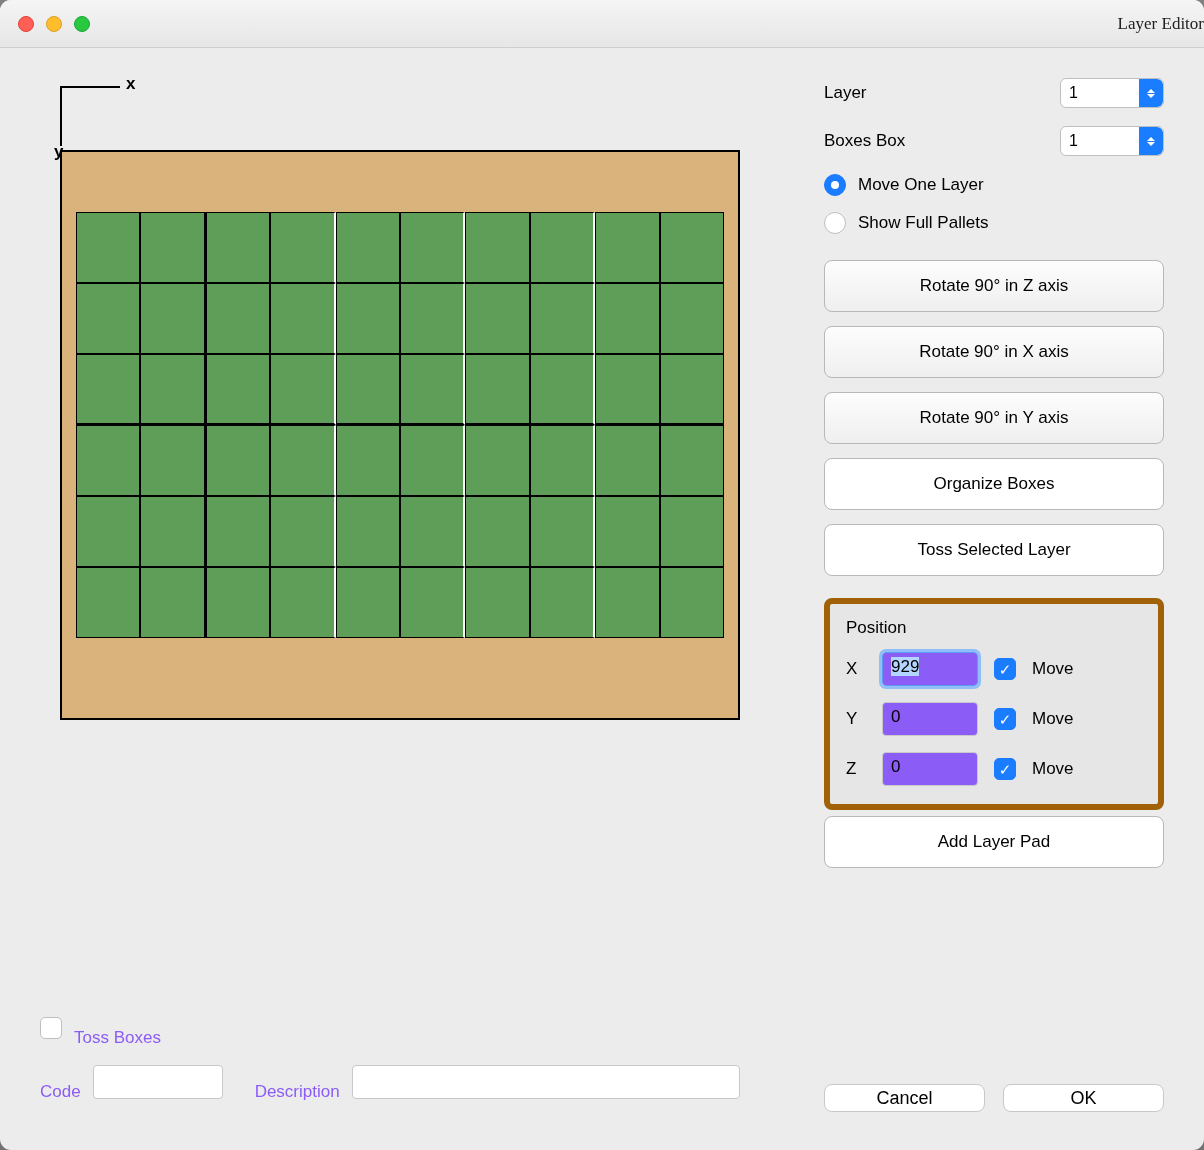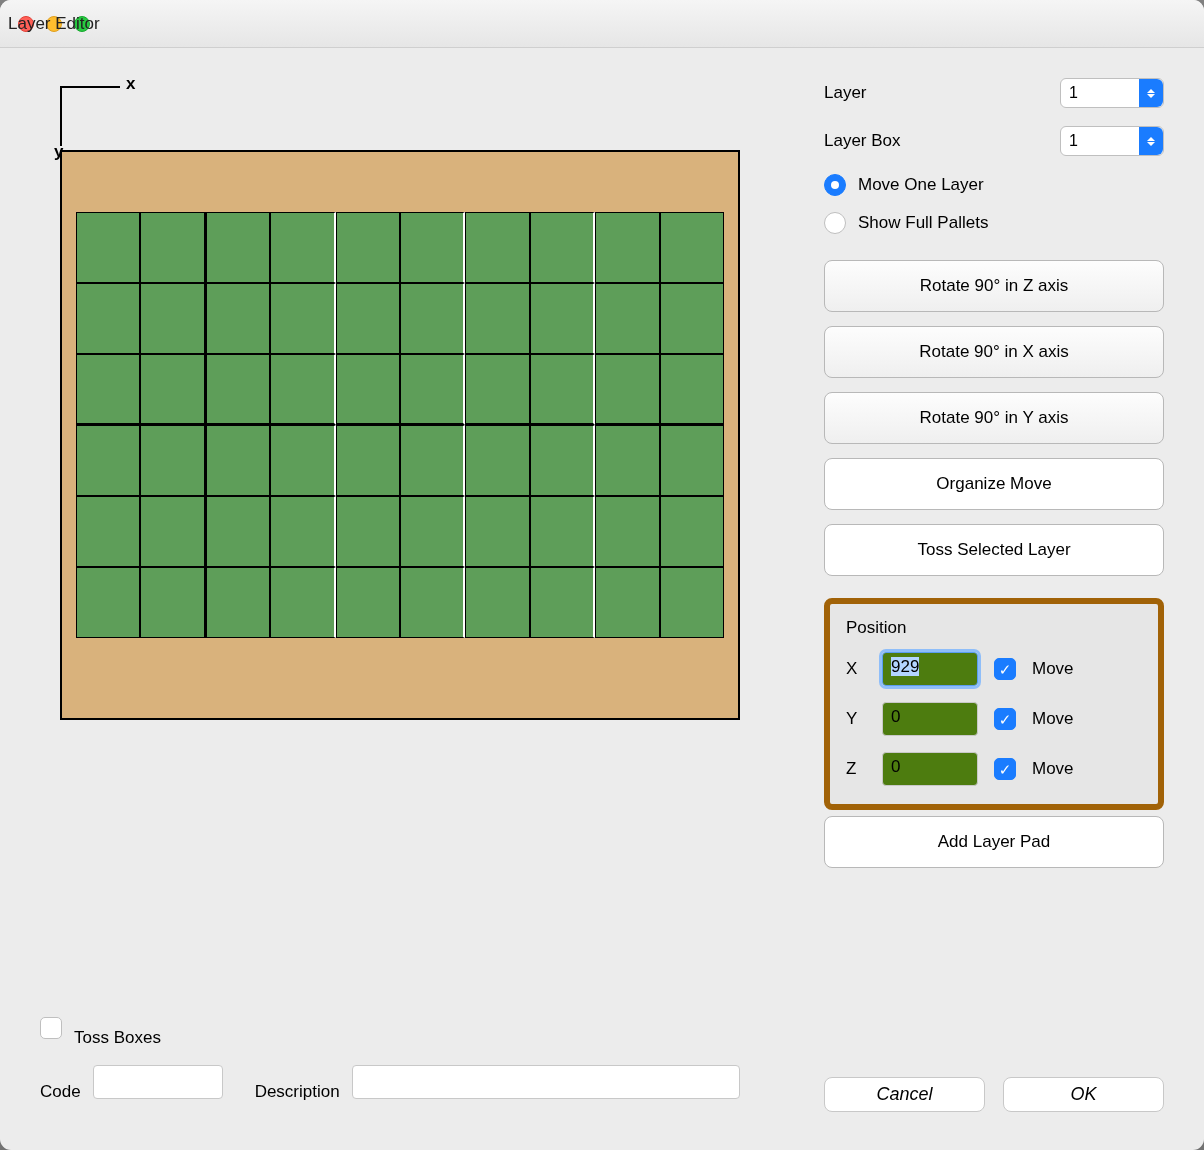--- a/index.html
+++ b/index.html
@@ -36,22 +36,22 @@
     gap: 12px;
   }
   .traffic span {
     width: 16px; height: 16px; border-radius: 50%;
     display: block;
   }
   .t-red    { background:#ff5f57; border:1px solid #e24036; }
   .t-yellow { background:#ffbd2e; border:1px solid #dfa022; }
   .t-green  { background:#28c940; border:1px solid #17a82f; }
   .titlebar-title {
-    position:absolute; left:8px; right:0; text-align:left;
-    font-size:17px; color:#222;
+    position:absolute; left:8px; right:0; text-align:right;
+    font-size:17px; color:#222;font-family:Liberation Serif, serif;
   }
 
   .content {
     display:flex;
     padding: 30px 40px 38px 40px;
     gap: 30px;
     height: calc(100% - 48px);
   }
   .left-col  { flex: 1 1 auto; position:relative; }
   .right-col { width: 340px; flex: 0 0 340px; display:flex; flex-direction:column;justify-content:space-between; }
@@ -91,21 +91,21 @@
   .box-cell.thick-r { border-right:2px solid #000; }
   .box-cell.gap-r   { border-right:2px solid #fff; }
 
   
   .bottom-bar {
     position:absolute;
     left:0; bottom:10px;
     width: 700px;
   }
   .row { display:flex; align-items:center; gap:12px; margin-top:14px; }
-  .label { color:#000000;margin-top:20px; }
+  .label { color:#8b5cf6;margin-top:20px; }
 
   
   .stepper, .select {
     height:30px;
     border:1px solid #bfbfbf;
     border-radius:6px;
     background:#fff;
     display:flex; align-items:center;
     padding: 0 8px;
     font-size:16px;
@@ -178,21 +178,21 @@
     margin-top:22px;
   }
   .panel-title { margin: -4px 0 14px 0; }
   .pos-row { display:flex; align-items:center; gap:16px; margin-bottom:16px; }
   .pos-row:last-child{ margin-bottom:0; }
   .pos-label { width:20px; }
   .pos-input {
     width:96px; height:34px;
     border:1px solid #c8c8c8;
     border-radius:4px;
-    background:#4d7c0f;
+    background:#8b5cf6;
     padding:4px 8px;
     font-size:17px;
   }
   .pos-input.focused {
     outline:3px solid #8fbef9;
     border:1px solid #5a9df2;
   }
   .pos-input.focused span {
     background:#b3d5ff;
   }
@@ -203,27 +203,26 @@
     border-radius:4px;
     background:#fff;
   }
 
   .footer {
     display:flex; gap:18px; margin-top:auto;
     padding-top:30px;
   }
   .footer button {
     flex:1;
-    height:35px;
+    height:28px;
     border:1px solid #c8c8c8;
     border-radius:8px;
     background:#fff;
     font-size:18px;
     cursor:pointer;
-    font-style:italic;
   }
 </style>
 </head>
 <body>
 
 <div class="window">
 
   <div class="titlebar">
     <div class="traffic">
       <span class="t-red"></span>
@@ -336,41 +335,41 @@
 
     <div class="right-col">
       <div class="form-row">
         <span class="form-label">Layer</span>
         <div class="select">
           <span>1</span>
           <span class="caret"></span>
         </div>
       </div>
       <div class="form-row">
-        <span class="form-label">Layer Box</span>
+        <span class="form-label">Boxes Box</span>
         <div class="select">
           <span>1</span>
           <span class="caret"></span>
         </div>
       </div>
 
       <div class="radio-row">
         <span class="radio selected"></span>
         <span>Move One Layer</span>
       </div>
       <div class="radio-row">
         <span class="radio"></span>
         <span>Show Full Pallets</span>
       </div>
 
       <div class="stack">
         <button class="btn">Rotate 90° in Z axis</button>
         <button class="btn">Rotate 90° in X axis</button>
         <button class="btn">Rotate 90° in Y axis</button>
-        <button class="btn btn-flat">Organize Move</button>
+        <button class="btn btn-flat">Organize Boxes</button>
         <button class="btn btn-flat">Toss Selected Layer</button>
       </div>
 
       <div class="panel">
         <div class="panel-title">Position</div>
         <div class="pos-row">
           <span class="pos-label">X</span>
           <div class="pos-input focused"><span>929</span></div>
           <span class="check checked"></span>
           <span>Move</span>

